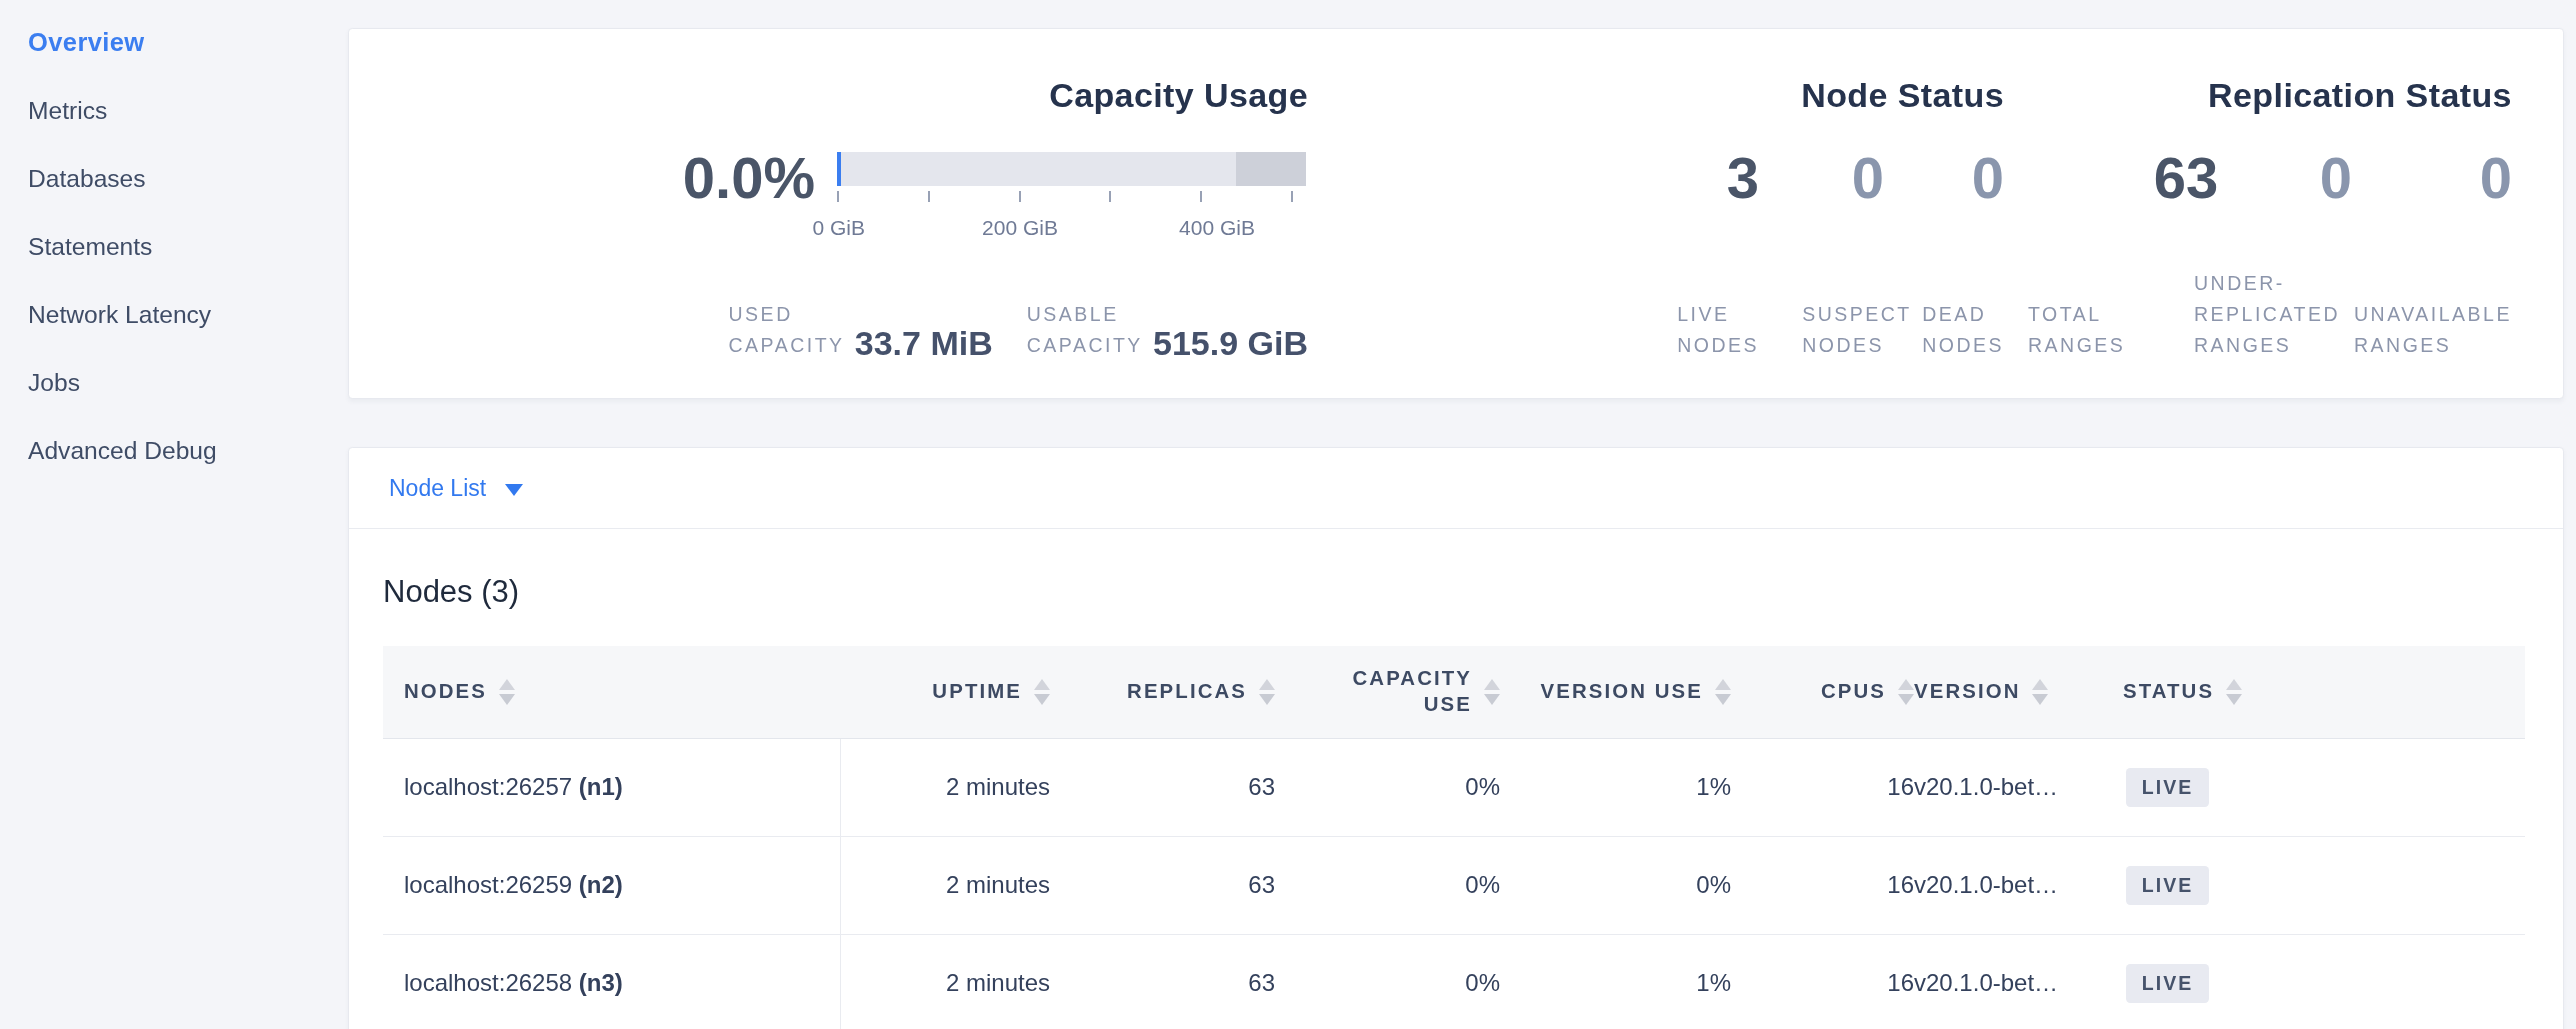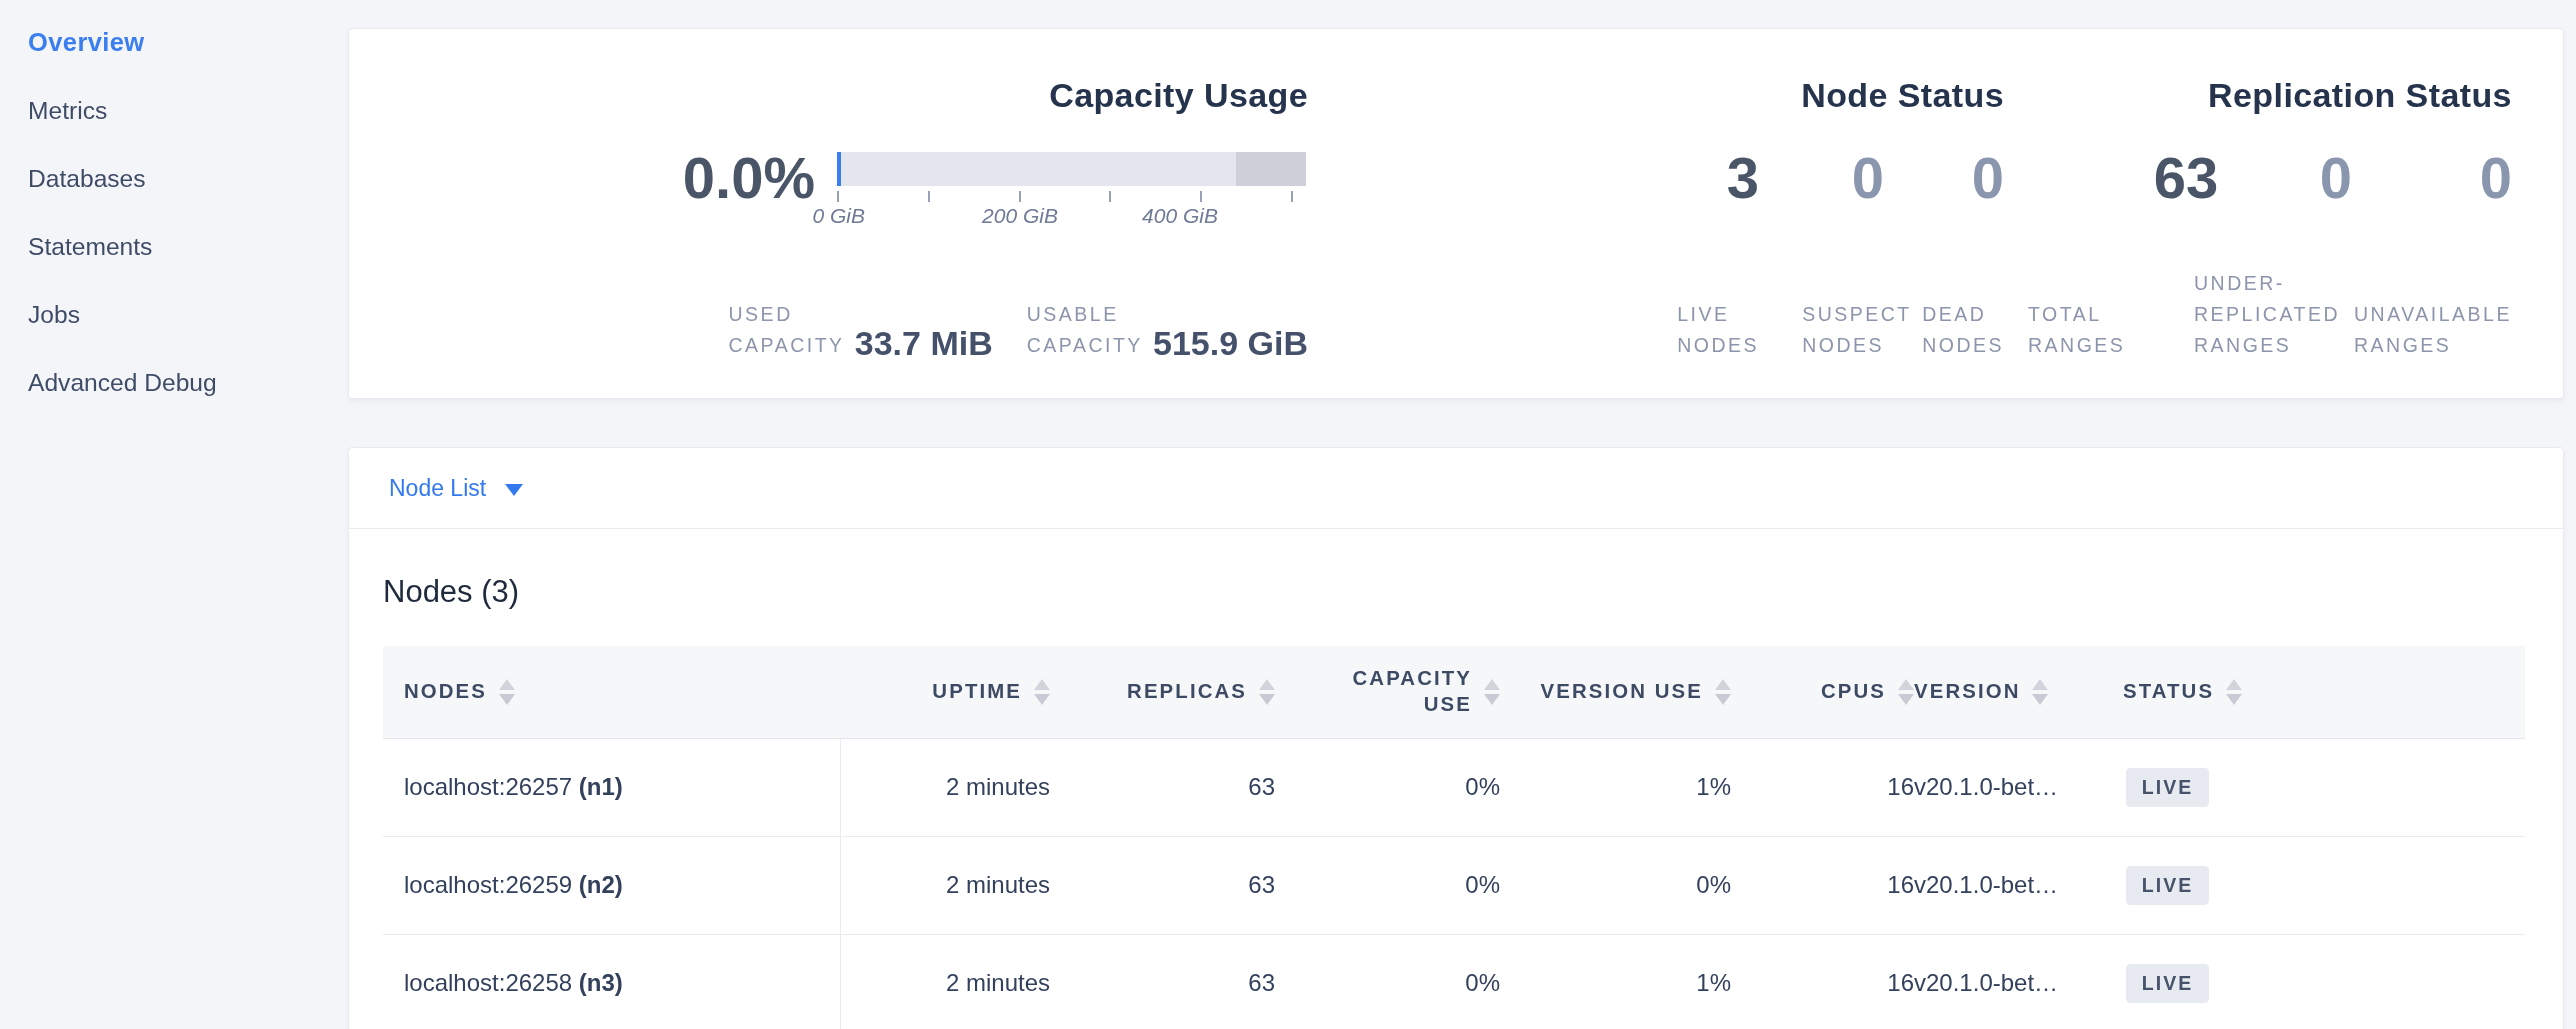--- a/index.html
+++ b/index.html
@@ -47,21 +47,21 @@
   
   .capacity-content { margin-top: 29px; display: flex; align-items: flex-start; gap: 22px; }
   .big-number { font-size: 58px; line-height: 65px; font-weight: 600; color: #4a5568; }
   .big-number.dim { color: #8a96ad; }
   .cap-chart { margin-top: 6.8px; width: 471px; }
   .cap-bar { position: relative; width: 469px; height: 34px; background: #e4e6ed; }
   .cap-bar-other { position: absolute; top: 0; left: 399px; width: 70px; height: 34px; background: #cdd0d9; }
   .cap-bar-used  { position: absolute; top: 0; left: 0; width: 4.2px; height: 34px; background: #3b7ef0; }
   .cap-ticks { position: relative; height: 12px; margin-top: 5.1px; width: 469px; }
   .cap-tick { position: absolute; top: 0; width: 1.7px; height: 11px; background: #98a1b5; }
-  .cap-axis { position: relative; height: 27px; margin-top: 1px; width: 469px; font-style: italic; }
+  .cap-axis { position: relative; height: 27px; margin-top: 13px; width: 469px; }
   .cap-axis-label {
     position: absolute; transform: translateX(-50%);
     font-size: 21px; color: #6f7a95; white-space: nowrap;
   }
   .cap-stats { margin-top: auto; display: flex; align-items: flex-end; }
   .stat-label { font-size: 19.5px; letter-spacing: 2.5px; color: #8c95ab; line-height: 31px; }
   .stat-label div { white-space: nowrap; }
   .cap-stat-value { font-size: 34px; font-weight: 700; color: #45516b; line-height: 36px; margin-left: 10.2px; white-space: nowrap; }
   .cap-gap { width: 34px; }
 
@@ -132,20 +132,21 @@
 </head>
 <body>
 
 <div class="layout">
 
   <nav class="sidebar">
     <div class="sidebar-item active">Overview</div>
     <div class="sidebar-item">Metrics</div>
     <div class="sidebar-item">Databases</div>
     <div class="sidebar-item">Statements</div>
+    <div class="sidebar-item">Network Latency</div>
     <div class="sidebar-item">Jobs</div>
     <div class="sidebar-item">Advanced Debug</div>
   </nav>
 
   <main class="main">
 
     <div class="card card-summary">
 
       <section class="section">
         <h2 class="section-title">Capacity Usage</h2>
@@ -160,21 +161,21 @@
               <div class="cap-tick" style="left:0"></div>
               <div class="cap-tick" style="left:91px"></div>
               <div class="cap-tick" style="left:182px"></div>
               <div class="cap-tick" style="left:272px"></div>
               <div class="cap-tick" style="left:363px"></div>
               <div class="cap-tick" style="left:454px"></div>
             </div>
             <div class="cap-axis">
               <div class="cap-axis-label" style="left:1.7px">0 GiB</div>
               <div class="cap-axis-label" style="left:183px">200 GiB</div>
-              <div class="cap-axis-label" style="left:343px">400 GiB</div>
+              <div class="cap-axis-label" style="left:380px">400 GiB</div>
             </div>
           </div>
         </div>
         <div class="cap-stats">
           <div class="stat-label">
             <div>USED</div>
             <div>CAPACITY</div>
           </div>
           <div class="cap-stat-value">33.7 MiB</div>
           <div class="cap-gap"></div>

